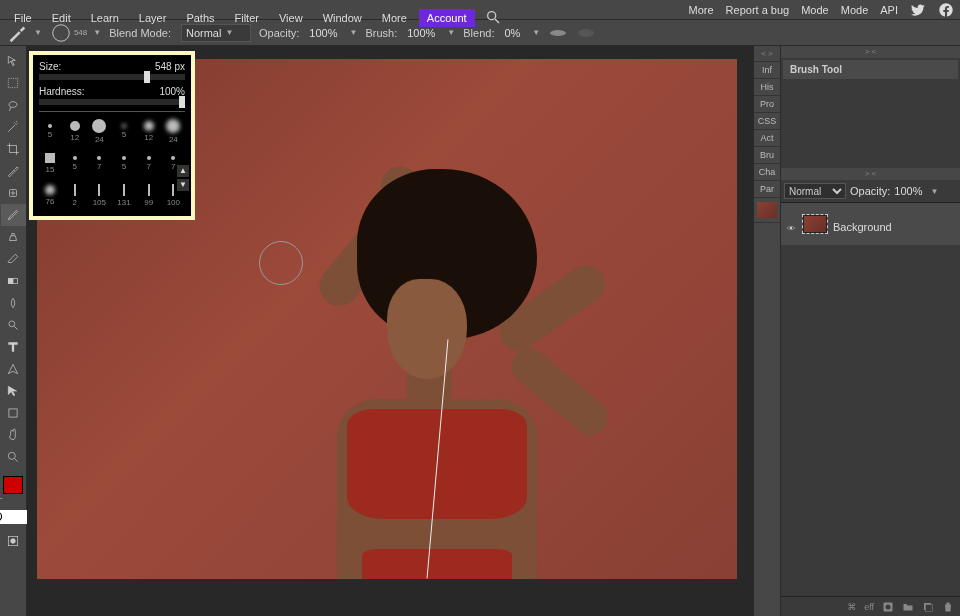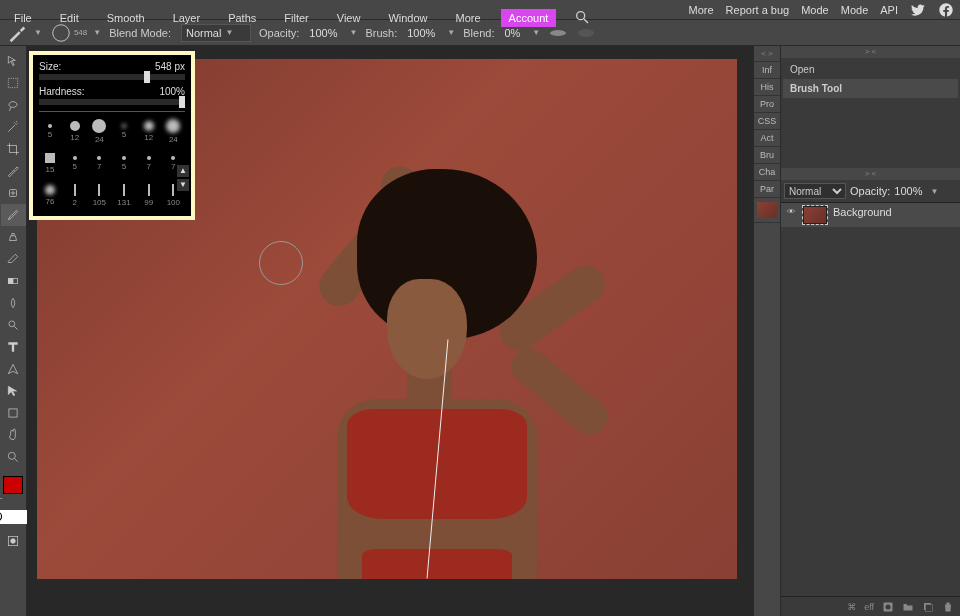--- a/index.html
+++ b/index.html
@@ -1,22 +1,22 @@
 <!DOCTYPE html>
 <html><head>
 <meta charset="utf-8">
 <style>
   * { box-sizing: border-box; margin: 0; padding: 0; font-family: Arial, sans-serif; }
   body { width: 960px; height: 616px; background: #474747; color: #ddd; font-size: 11px; overflow: hidden; position: relative; }
   
   
   .menubar { height: 20px; background: #474747; display: flex; align-items: center; padding: 0 6px; border-bottom: 1px solid #2a2a2a; }
-  .menubar-left { display: flex; gap: 12px; margin-top: 16px; }
+  .menubar-left { display: flex; gap: 4px; margin-top: 16px; }
   .menu-item { padding: 3px 8px; cursor: pointer; color: #ddd; }
-  .menu-item.account { background: #d946ef; color: #fff; }
+  .menu-item.account { background: #6d28d9; color: #fff; }
   .menubar-right { margin-left: auto; display: flex; gap: 12px; align-items: center; }
   .menubar-right .menu-link { color: #ddd; cursor: pointer; }
   .social-icon { width: 16px; height: 16px; fill: #ddd; }
   .search-top { margin-left: 6px; width: 16px; height: 16px; }
   
   
   .optionsbar { height: 26px; background: #474747; display: flex; align-items: center; padding: 0 6px; gap: 8px; border-bottom: 1px solid #2a2a2a; font-size: 11px; }
   .opt-label { color: #ccc; margin-right: 2px; }
   .opt-dropdown { display: inline-flex; align-items: center; background: #3a3a3a; border: 1px solid #555; height: 18px; padding: 0 4px; }
   .tri { margin-left: 4px; font-size: 8px; color: #aaa; }
@@ -86,36 +86,36 @@
   .panel-body { flex: 0 0 auto; padding: 2px; font-size: 10px; }
   .history-item { padding: 3px 6px; color: #ccc; border: 1px solid transparent; }
   .history-item.sel { background: #4a4a4a; font-weight: bold; }
   .history-panel { height: 110px; overflow: auto; }
   
   .layers-opts { display: flex; align-items: center; gap: 4px; padding: 3px; background: #3a3a3a; border-bottom: 1px solid #222; }
   .layers-opts select { background: #2f2f2f; color: #ccc; border: 1px solid #555; font-size: 10px; height: 16px; width: 62px; }
   .layers-locks { display: flex; align-items: center; gap: 6px; padding: 3px 4px; font-size: 9px; border-bottom: 1px solid #222; }
   .lock-icon { width: 10px; height: 10px; }
   .chk { width: 9px; height: 9px; border: 1px solid #888; display: inline-block; }
-  .layer-row { display: flex; align-items: flex-start; gap: 6px; padding: 3px 4px; background: #4a4a4a; }
+  .layer-row { display: flex; align-items: flex-end; gap: 6px; padding: 12px 4px; background: #4a4a4a; }
   .eye { width: 12px; height: 10px; }
   .layer-thumb { width: 24px; height: 18px; background: linear-gradient(135deg,#8a4035,#6a2f27); border: 1px solid #222; position: relative; }
   .layer-thumb::after { content: ""; position: absolute; inset: -2px; border: 1px dashed #ccc; }
   .layers-list { flex: 1; }
   .layers-footer { height: 20px; background: #3a3a3a; border-top: 1px solid #222; display: flex; align-items: center; justify-content: flex-end; gap: 8px; padding: 0 6px; font-size: 9px; color: #888; }
   .lf-icon { width: 12px; height: 12px; fill: #888; }
 </style>
 </head>
 <body>
 
 <div class="menubar">
   <div class="menubar-left">
     <div class="menu-item">File</div>
     <div class="menu-item">Edit</div>
-    <div class="menu-item">Smooth</div>
+    <div class="menu-item">Learn</div>
     <div class="menu-item">Layer</div>
     <div class="menu-item">Paths</div>
     <div class="menu-item">Filter</div>
     <div class="menu-item">View</div>
     <div class="menu-item">Window</div>
     <div class="menu-item">More</div>
     <div class="menu-item account">Account</div>
     <svg class="search-top" viewBox="0 0 24 24">
         <circle cx="10" cy="10" r="6" stroke="#ccc" fill="none" stroke-width="2"></circle>
         <line x1="15" y1="15" x2="21" y2="21" stroke="#ccc" stroke-width="2"></line>
@@ -319,21 +319,20 @@
     <div class="right-tab">Cha</div>
     <div class="right-tab">Par</div>
     <div class="right-tab" style="padding:4px 2px;">
         <div style="width:20px;height:16px;background:linear-gradient(135deg,#8a4035,#6a2f27);margin:auto;"></div>
       </div>
   </div>
 
   <div class="right-panels">
     <div class="panel-handle">&gt; &lt;</div>
     <div class="panel-body history-panel">
-      <div class="history-item">Open</div>
       <div class="history-item sel">Brush Tool</div>
     </div>
 
     <div class="panel-handle">&gt; &lt;</div>
     <div class="layers-opts">
       <select><option>Normal</option></select>
       <span>Opacity:</span>
       <span>100%</span>
       <span class="tri">▼</span>
     </div>

